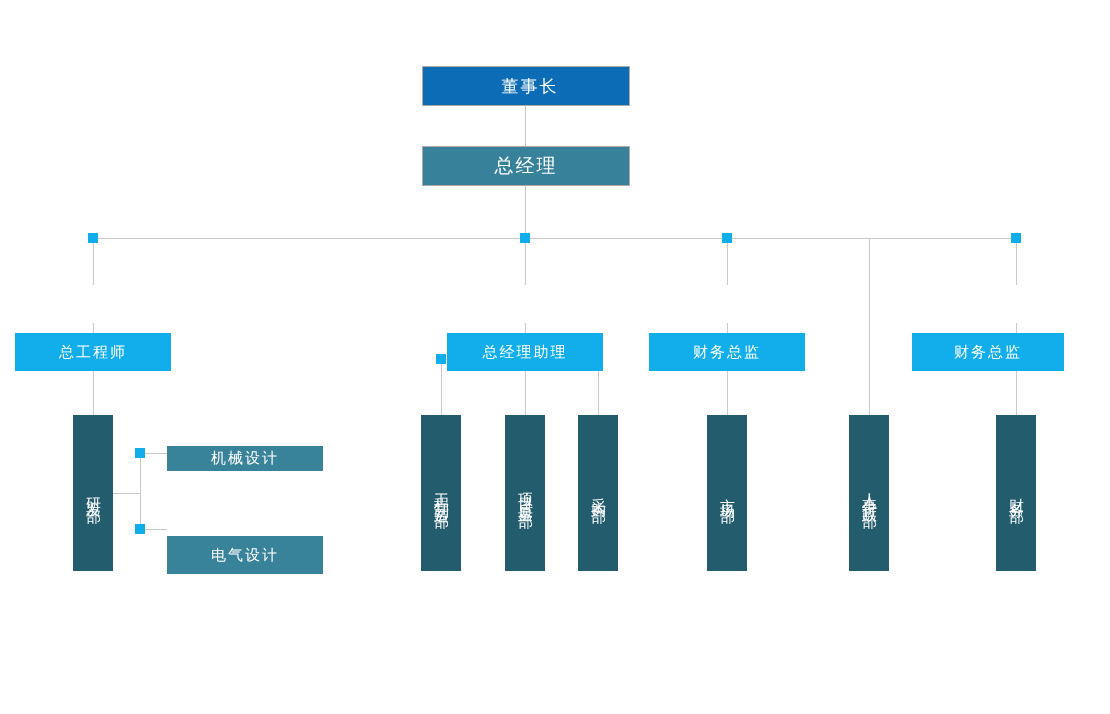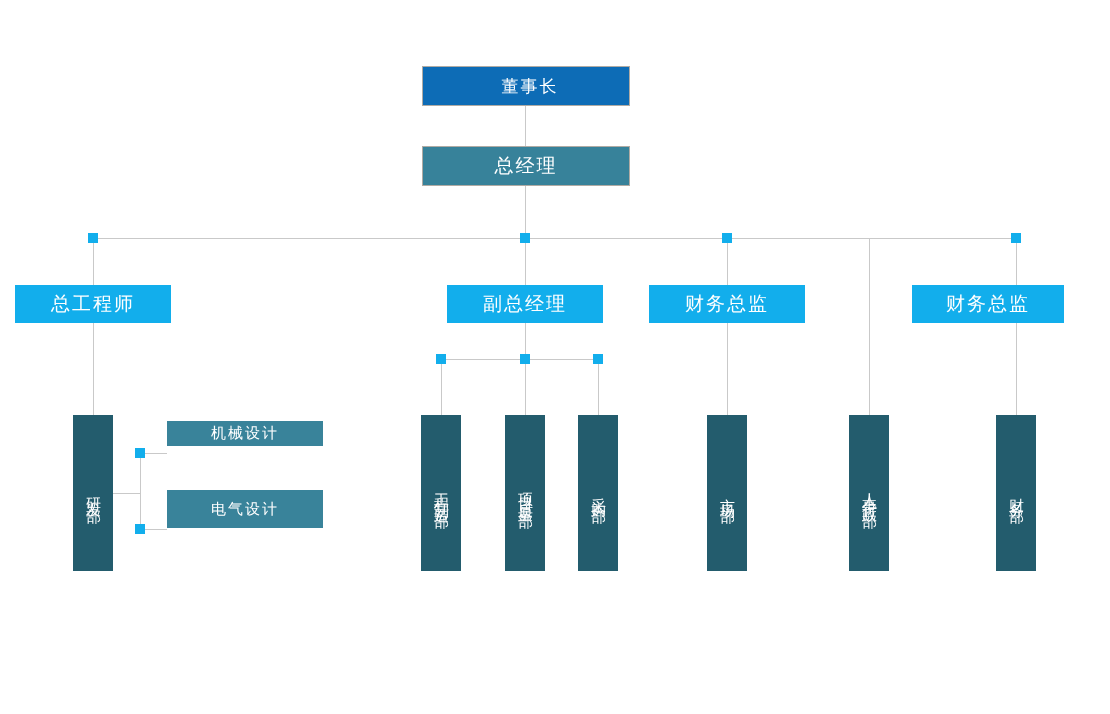--- a/index.html
+++ b/index.html
@@ -32,22 +32,23 @@
     padding-left: 8px;
   }
   .lvl2 {
     background: var(--manager-bg, #37829a);
     border: 1px solid var(--node-border, #b0aba4);
     font-size: 19px;
     letter-spacing: 2px;
   }
   .lvl3 {
     background: var(--director-bg, #12aeec);
-    font-size: 19px;
+    font-size: 15px;
     letter-spacing: 2px;
+    margin-top: 48px;
   }
   .dept {
     background: var(--dept-bg, #235c6d);
     font-size: 15px;
     writing-mode: vertical-rl;
     text-orientation: upright;
     letter-spacing: 5px;
     white-space: normal;
   }
   .sub {
@@ -106,28 +107,28 @@
   <div class="dot" style="left:436px;top:354px"></div>
   <div class="dot" style="left:520px;top:354px"></div>
   <div class="dot" style="left:593px;top:354px"></div>
   <div class="dot" style="left:135px;top:448px"></div>
   <div class="dot" style="left:135px;top:524px"></div>
 
   <div class="node lvl1" style="left:422px;top:66px;width:208px;height:40px">董事长</div>
   <div class="node lvl2" style="left:422px;top:146px;width:208px;height:40px">总经理</div>
 
   <div class="node lvl3" style="left:15px;top:285px;width:156px;height:38px">总工程师</div>
-  <div class="node lvl3" style="left:447px;top:285px;width:156px;height:38px">副总经理</div>
+  <div class="node lvl3" style="left:447px;top:285px;width:156px;height:38px">总经理助理</div>
   <div class="node lvl3" style="left:649px;top:285px;width:156px;height:38px">财务总监</div>
   <div class="node lvl3" style="left:912px;top:285px;width:152px;height:38px">财务总监</div>
 
   <div class="node dept" style="left:73px;top:415px;width:40px;height:156px">研发部</div>
   <div class="node dept" style="left:421px;top:415px;width:40px;height:156px">工程制造部</div>
   <div class="node dept" style="left:505px;top:415px;width:40px;height:156px">项目质量部</div>
   <div class="node dept" style="left:578px;top:415px;width:40px;height:156px">采购部</div>
   <div class="node dept" style="left:707px;top:415px;width:40px;height:156px">市场部</div>
   <div class="node dept" style="left:849px;top:415px;width:40px;height:156px">人事行政部</div>
   <div class="node dept" style="left:996px;top:415px;width:40px;height:156px">财务部</div>
 
-  <div class="node sub" style="left:167px;top:421px;width:156px;height:25px">机械设计</div>
-  <div class="node sub" style="left:167px;top:490px;width:156px;height:38px">电气设计</div>
+  <div class="node sub" style="left:167px;top:446px;width:156px;height:25px">机械设计</div>
+  <div class="node sub" style="left:167px;top:536px;width:156px;height:38px">电气设计</div>
 
 </div>
 
 </body></html>

